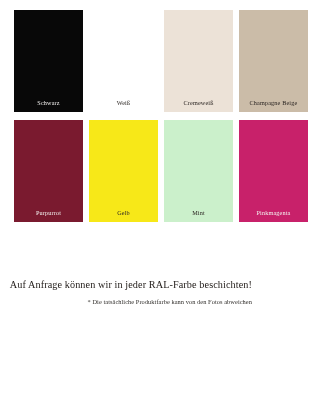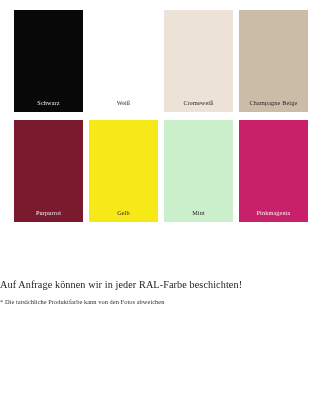--- a/index.html
+++ b/index.html
@@ -53,21 +53,21 @@
     white-space: nowrap;
   }
   .label-light { color: #f2f0ee; }
   .label-dark  { color: #2c2623; }
 
   .footer-block {
     position: absolute;
     left: 0;
     top: 279px;
     width: 252px;
-    text-align: left;
+    text-align: right;
   }
   .footer-headline {
     font-size: 10.2px;
     line-height: 1.25;
     color: #26211e;
     letter-spacing: 0.1px;
     white-space: nowrap;
   }
   .footer-note {
     margin-top: 6px;

